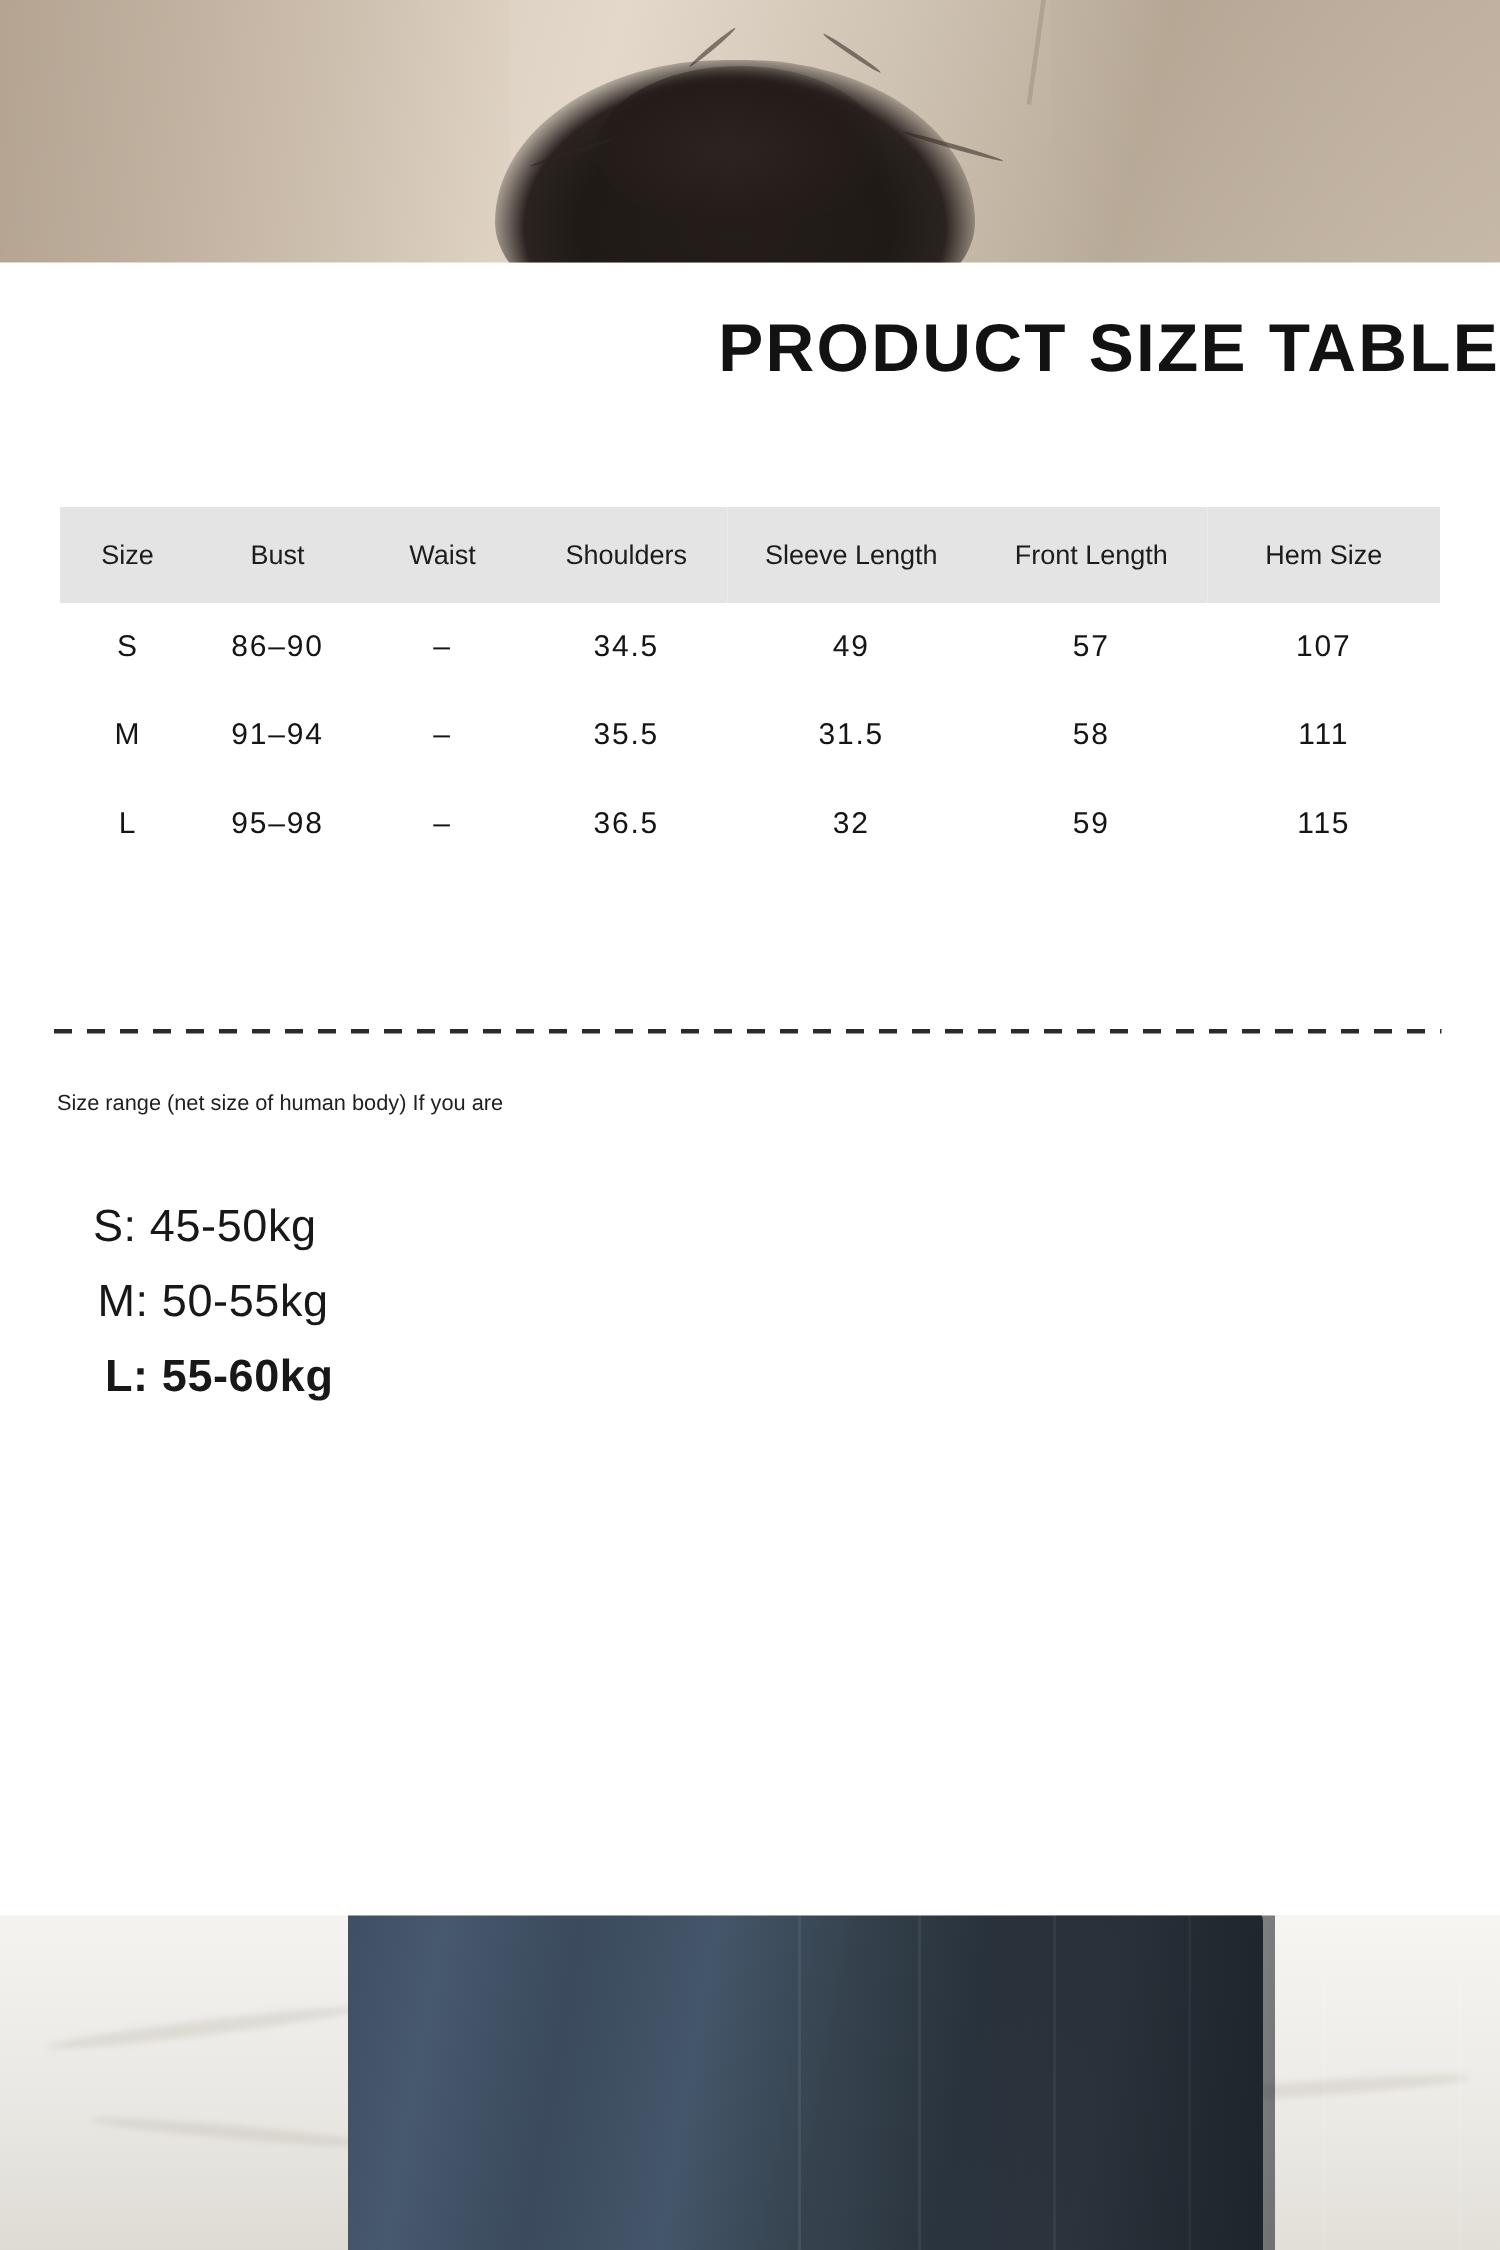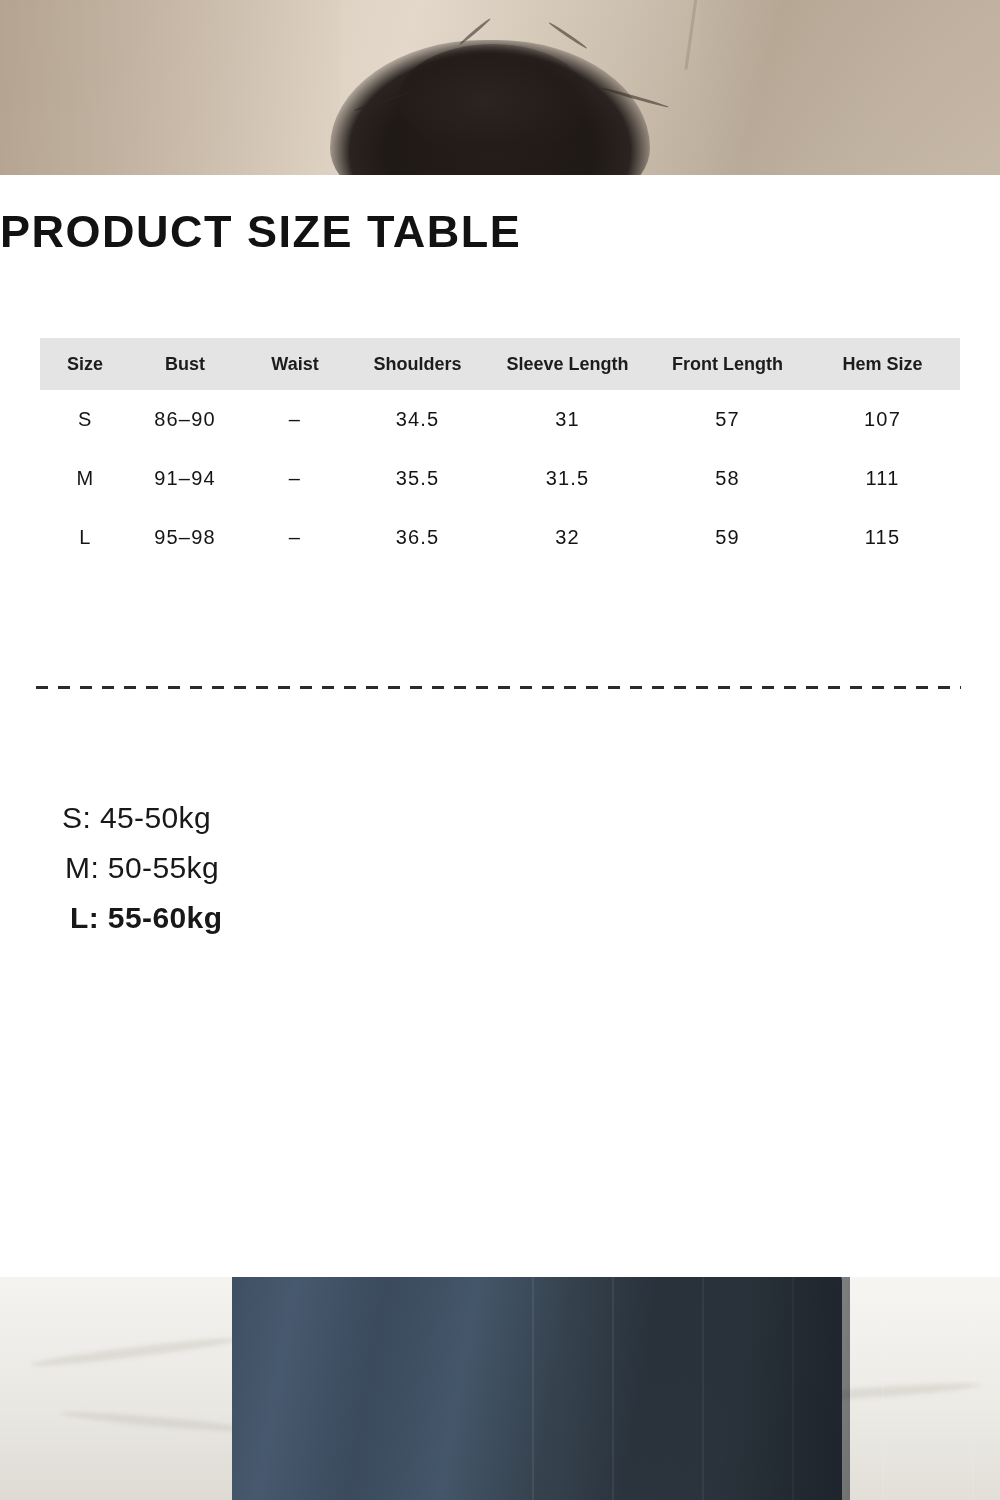--- a/index.html
+++ b/index.html
@@ -75,44 +75,44 @@
   .photo-top .s2 { left: 600px; top: 96px; width: 70px; height: 3px; transform: rotate(16deg); }
   .photo-top .s3 { left: 455px; top: 30px; width: 40px; height: 3px; transform: rotate(-40deg); }
   .photo-top .s4 { left: 545px; top: 34px; width: 46px; height: 3px; transform: rotate(34deg); }
 
   
   .title {
     position: absolute;
     left: 0;
     top: 206px;
     width: 1000px;
-    text-align: left;
+    text-align: right;
     font-size: 45px;
     font-weight: 700;
     letter-spacing: 1.5px;
     color: #121212;
   }
 
   
   .table-wrap {
     position: absolute;
     left: 40px;
     top: 338px;
     width: 920px;
   }
   table.size-table {
     width: 920px;
     border-collapse: collapse;
     table-layout: fixed;
   }
   table.size-table thead th {
     background: #e4e4e4;
-    height: 52px;
+    height: 64px;
     font-size: 18px;
-    font-weight: 700;
+    font-weight: 400;
     color: #1c1c1c;
     text-align: center;
     vertical-align: middle;
   }
   table.size-table tbody td {
     height: 59px;
     font-size: 20px;
     color: #151515;
     text-align: center;
     vertical-align: middle;
@@ -289,21 +289,21 @@
           <th>Front Length</th>
           <th>Hem Size</th>
         </tr>
       </thead>
       <tbody>
         <tr>
           <td class="size-cell">S</td>
           <td>86–90</td>
           <td>–</td>
           <td>34.5</td>
-          <td>31</td>
+          <td>49</td>
           <td>57</td>
           <td>107</td>
         </tr>
         <tr>
           <td class="size-cell">M</td>
           <td>91–94</td>
           <td>–</td>
           <td>35.5</td>
           <td>31.5</td>
           <td>58</td>
@@ -319,20 +319,21 @@
           <td>115</td>
         </tr>
       </tbody>
     </table>
   </div>
 
 
   <div class="divider"></div>
 
   <div class="range-note">
+    <div>Size range (net size of human body) If you are</div>
   </div>
 
   <div class="weights">
     <div class="w-item s">S: 45-50kg</div>
     <div class="w-item m">M: 50-55kg</div>
     <div class="w-item l">L: 55-60kg</div>
   </div>
 
   <div class="photo-bottom">
     <div class="bed-left"></div>

